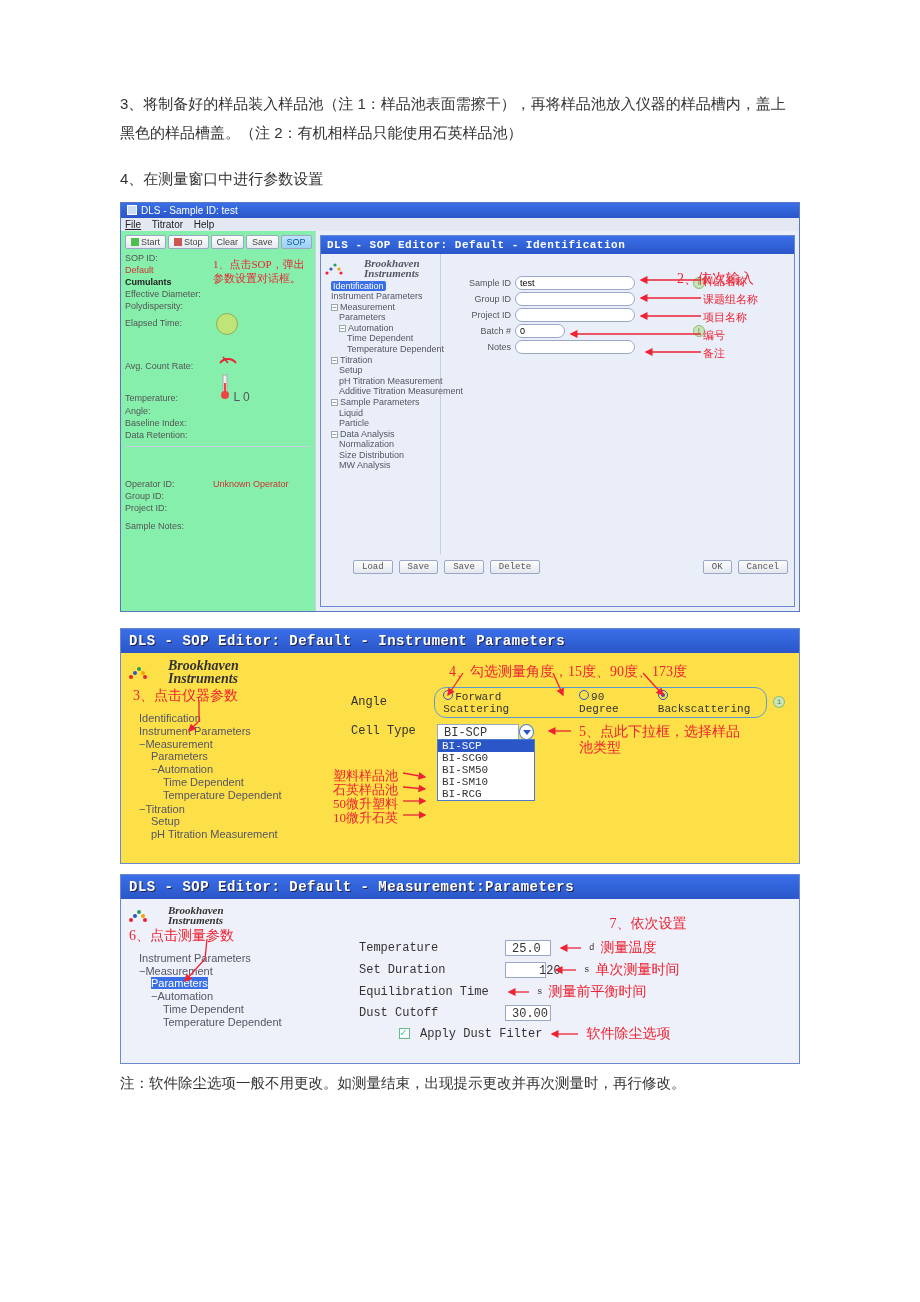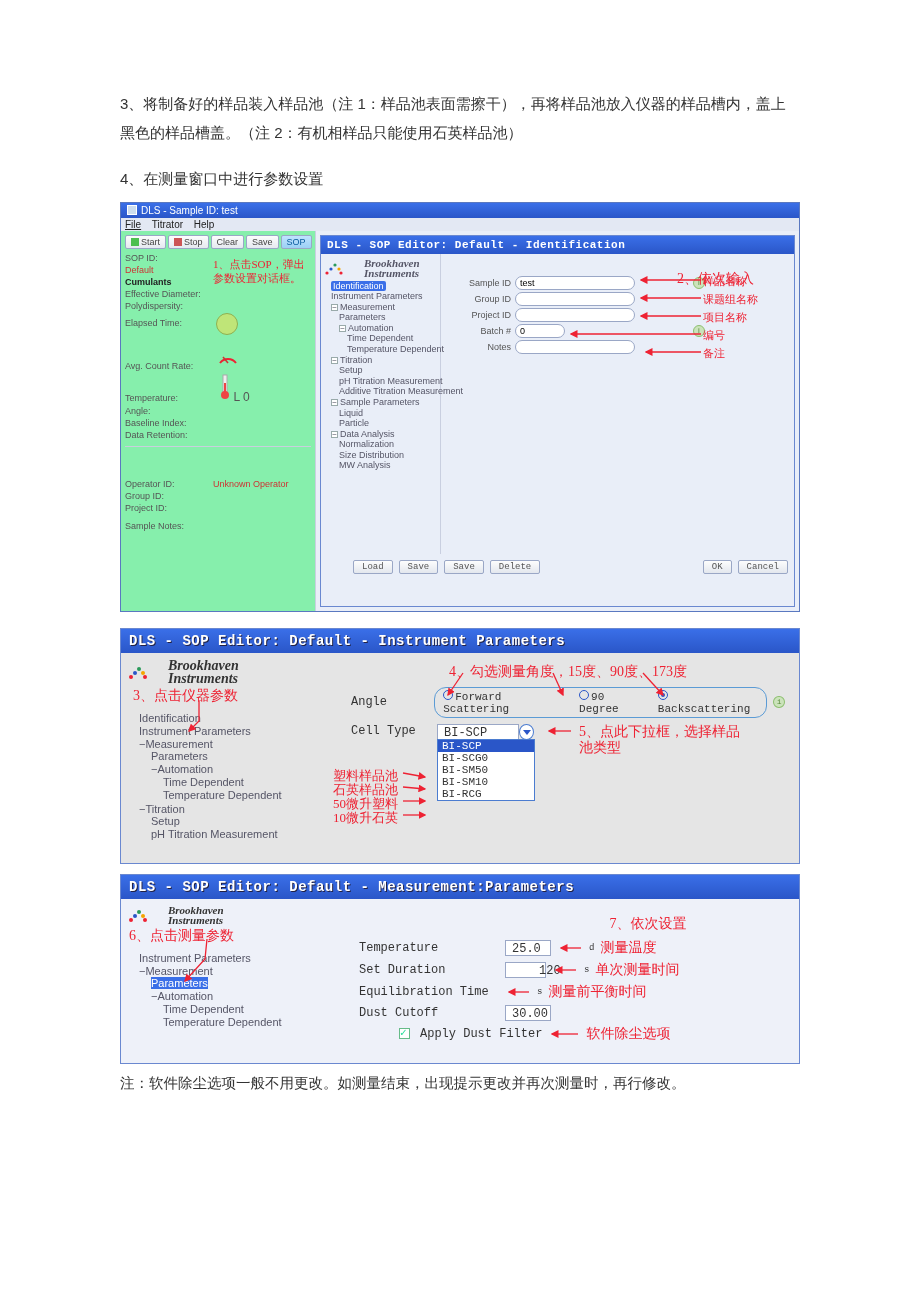--- a/index.html
+++ b/index.html
@@ -112,21 +112,21 @@
   .sbtn { border:1px solid #9aa7c6;background:linear-gradient(#fdfdfd,#e3e7ee);font-size:9px;padding:1px 8px;border-radius:2px;color:#555;font-family:"Courier New",monospace;}
 
   
   .ann { color:#e23; font-family:"SimSun","Microsoft YaHei"; font-size:11px; position:absolute; }
   .ann-big { font-size:14px; }
   .arr { stroke:#e23; stroke-width:1.3; fill:none;}
   .arrhead { fill:#e23;}
   svg.overlay { position:absolute; left:0; top:0; pointer-events:none;}
 
   
-  .s2 { margin-top:16px; border:1px solid #6a88d0; font-size:10px; background:#e5e5e5; position:relative;}
+  .s2 { margin-top:16px; border:1px solid #6a88d0; font-size:10px; background:#fde047; position:relative;}
   .s2 .titlebar { font-family:"Courier New",monospace;font-weight:bold;font-size:14px;letter-spacing:.5px;padding:4px 8px;text-shadow:1px 1px 0 #224;}
   .s2-body { display:flex; padding:6px; gap:6px; min-height:210px;}
   .s2-left { width:210px; position:relative;}
   .s2-left .logo-txt { font-size:14px;}
   .tree2 { font-size:11px; color:#556; position:relative;}
   .tree2 ul { list-style:none; padding-left:12px;}
   .tree2 li { padding:.5px 0; white-space:nowrap;}
   .s2-right { flex:1; position:relative; padding:4px 8px;}
   .s2-row { display:flex; align-items:center; gap:6px; margin:6px 0; font-family:"Courier New",monospace; font-size:12px;}
   .s2-row .lbl { width:80px;}

